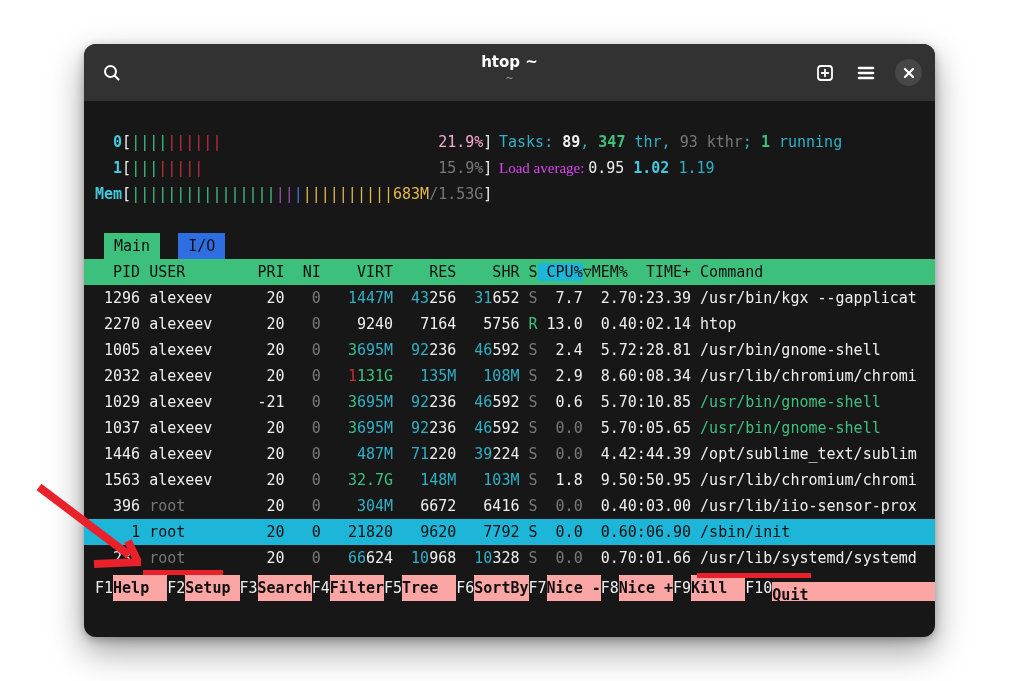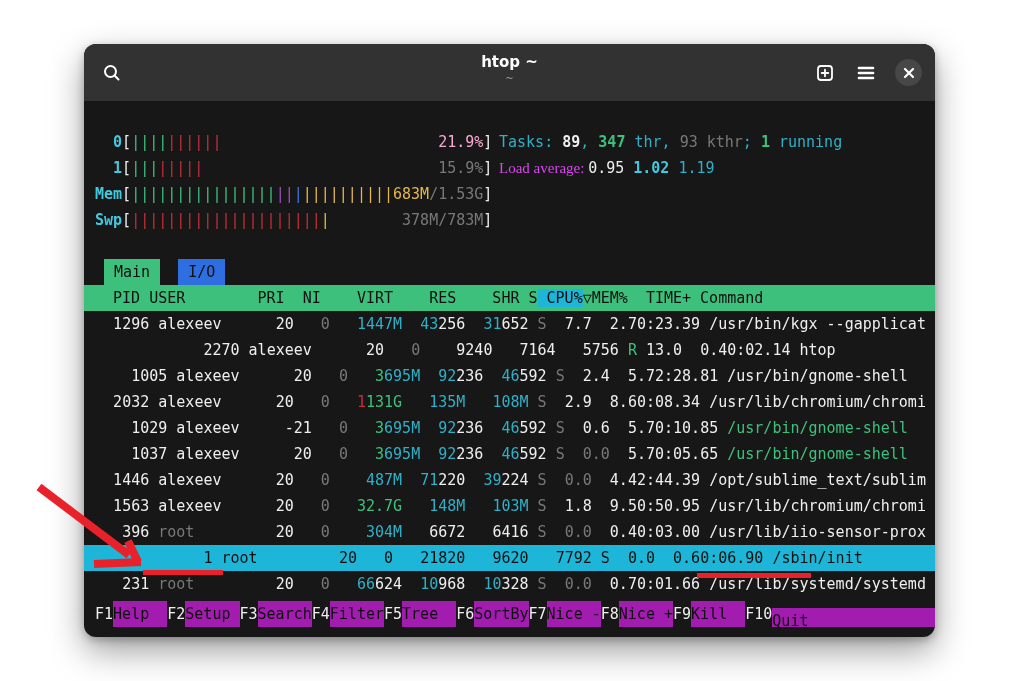--- a/index.html
+++ b/index.html
@@ -37,30 +37,30 @@
   .hdr-flex{display:flex;}
   .hdr-left{flex:none;width:408px;}
   .hdr-right{flex:1;}
   .hdr-right .line{padding-left:7px;}
   .tabs .tab{display:inline-block;padding:0 10px;color:#101010;margin-right:18px;}
   .tab.green{background:#3ec07d;}
   .tab.blue{background:#2e6ee0;}
   .tabs{padding-left:20px;}
   .thead{background:#3ec07d;color:#101010;}
   .thead .sort{background:#1db6d8;}
-  .trow{cursor:default;text-align:center;}
+  .trow{cursor:default;}
   .trow.hl{background:#1db6d8;}
   .trow.hl span{color:#101010 !important;font-weight:normal !important;}
   
   .fnbar{display:flex;margin-top:4px;height:26px;line-height:26px;white-space:pre;padding-left:11px;}
   .fn-item{display:flex;cursor:pointer;}
   .fn-item.grow{flex:1;}
   .fn-item.grow .fn-label{flex:1;margin-top:7px;}
   .fn-key{color:#efefef;}
-  .fn-label{background:#a21caf;color:#101010;}
+  .fn-label{background:#fca5a5;color:#101010;font-weight:bold;}
   
   .overlay{position:absolute;left:0;top:0;pointer-events:none;}
 </style>
 </head>
 <body>
 
 <div class="window">
   <div class="titlebar">
     <div class="tb-search">
       <svg width="20" height="20" viewBox="0 0 20 20" fill="none" stroke="#ffffff" stroke-width="2" stroke-linecap="round">
@@ -95,21 +95,20 @@
       </div>
     </div>
   </div>
 
   <div class="term">
     <div class="hdr-flex">
       <div class="hdr-left">
           <div class="line"><span style="color: rgb(67, 200, 222); font-weight: bold;">  0</span><span style="color: rgb(239, 239, 239);">[</span><span style="color: rgb(62, 192, 125);">||||</span><span style="color: rgb(193, 47, 58);">||||||</span><span>                        </span><span style="color: #f9a8d4;">21.9%</span><span style="color: rgb(239, 239, 239);">]</span></div>
           <div class="line"><span style="color: rgb(67, 200, 222); font-weight: bold;">  1</span><span style="color: rgb(239, 239, 239);">[</span><span style="color: rgb(62, 192, 125);">|||</span><span style="color: rgb(193, 47, 58);">|||||</span><span>                          </span><span style="color: rgb(120, 120, 120);">15.9%</span><span style="color: rgb(239, 239, 239);">]</span></div>
           <div class="line"><span style="color: rgb(67, 200, 222); font-weight: bold;">Mem</span><span style="color: rgb(239, 239, 239);">[</span><span style="color: rgb(62, 192, 125);">||||||||||||||||</span><span style="color: rgb(154, 80, 184);">||</span><span style="color: rgb(61, 116, 221);">|</span><span style="color: rgb(229, 184, 74);">||||||||||</span><span></span><span style="color: rgb(229, 184, 74);">683M</span><span style="color: rgb(120, 120, 120);">/1.53G</span><span style="color: rgb(239, 239, 239);">]</span></div>
-          <div class="line"><span style="color: rgb(67, 200, 222); font-weight: bold;">Swp</span><span style="color: rgb(239, 239, 239);">[</span><span style="color: rgb(193, 47, 58);">|||||||||||||||||||||</span><span style="color: rgb(229, 184, 74);">|</span><span>        </span><span style="color: rgb(120, 120, 120);">378M/783M</span><span style="color: rgb(239, 239, 239);">]</span></div>
         </div>
       <div class="hdr-right">
           <div class="line"><span style="color: rgb(47, 176, 199);">Tasks: </span><span style="color: rgb(239, 239, 239); font-weight: bold;">89</span><span style="color: rgb(47, 176, 199);">, </span><span style="color: rgb(62, 192, 125); font-weight: bold;">347</span><span style="color: rgb(47, 176, 199);"> thr, </span><span style="color: rgb(120, 120, 120);">93 kthr</span><span style="color: rgb(47, 176, 199);">; </span><span style="color: rgb(62, 192, 125); font-weight: bold;">1</span><span style="color: rgb(47, 176, 199);"> running</span></div>
           <div class="line"><span style="color: #d946ef; font-family: Liberation Serif, serif;">Load average: </span><span style="color: rgb(239, 239, 239); font-weight: normal;">0.95 </span><span style="color: rgb(67, 200, 222); font-weight: bold;">1.02 </span><span style="color: rgb(47, 176, 199);">1.19</span></div>
         </div>
     </div>
     <div class="line"></div>
     <div class="line tabs"><span class="tab green">Main</span><span class="tab blue">I/O</span></div>
     <div class="line thead"><span style="color: rgb(16, 16, 16);">  PID USER        PRI  NI    VIRT    RES    SHR S</span><span class="sort" style="color: rgb(16, 16, 16);"> CPU%</span><span style="color: rgb(16, 16, 16);">▽</span><span style="color: rgb(16, 16, 16);">MEM%  TIME+ Command</span></div>
     <div>

